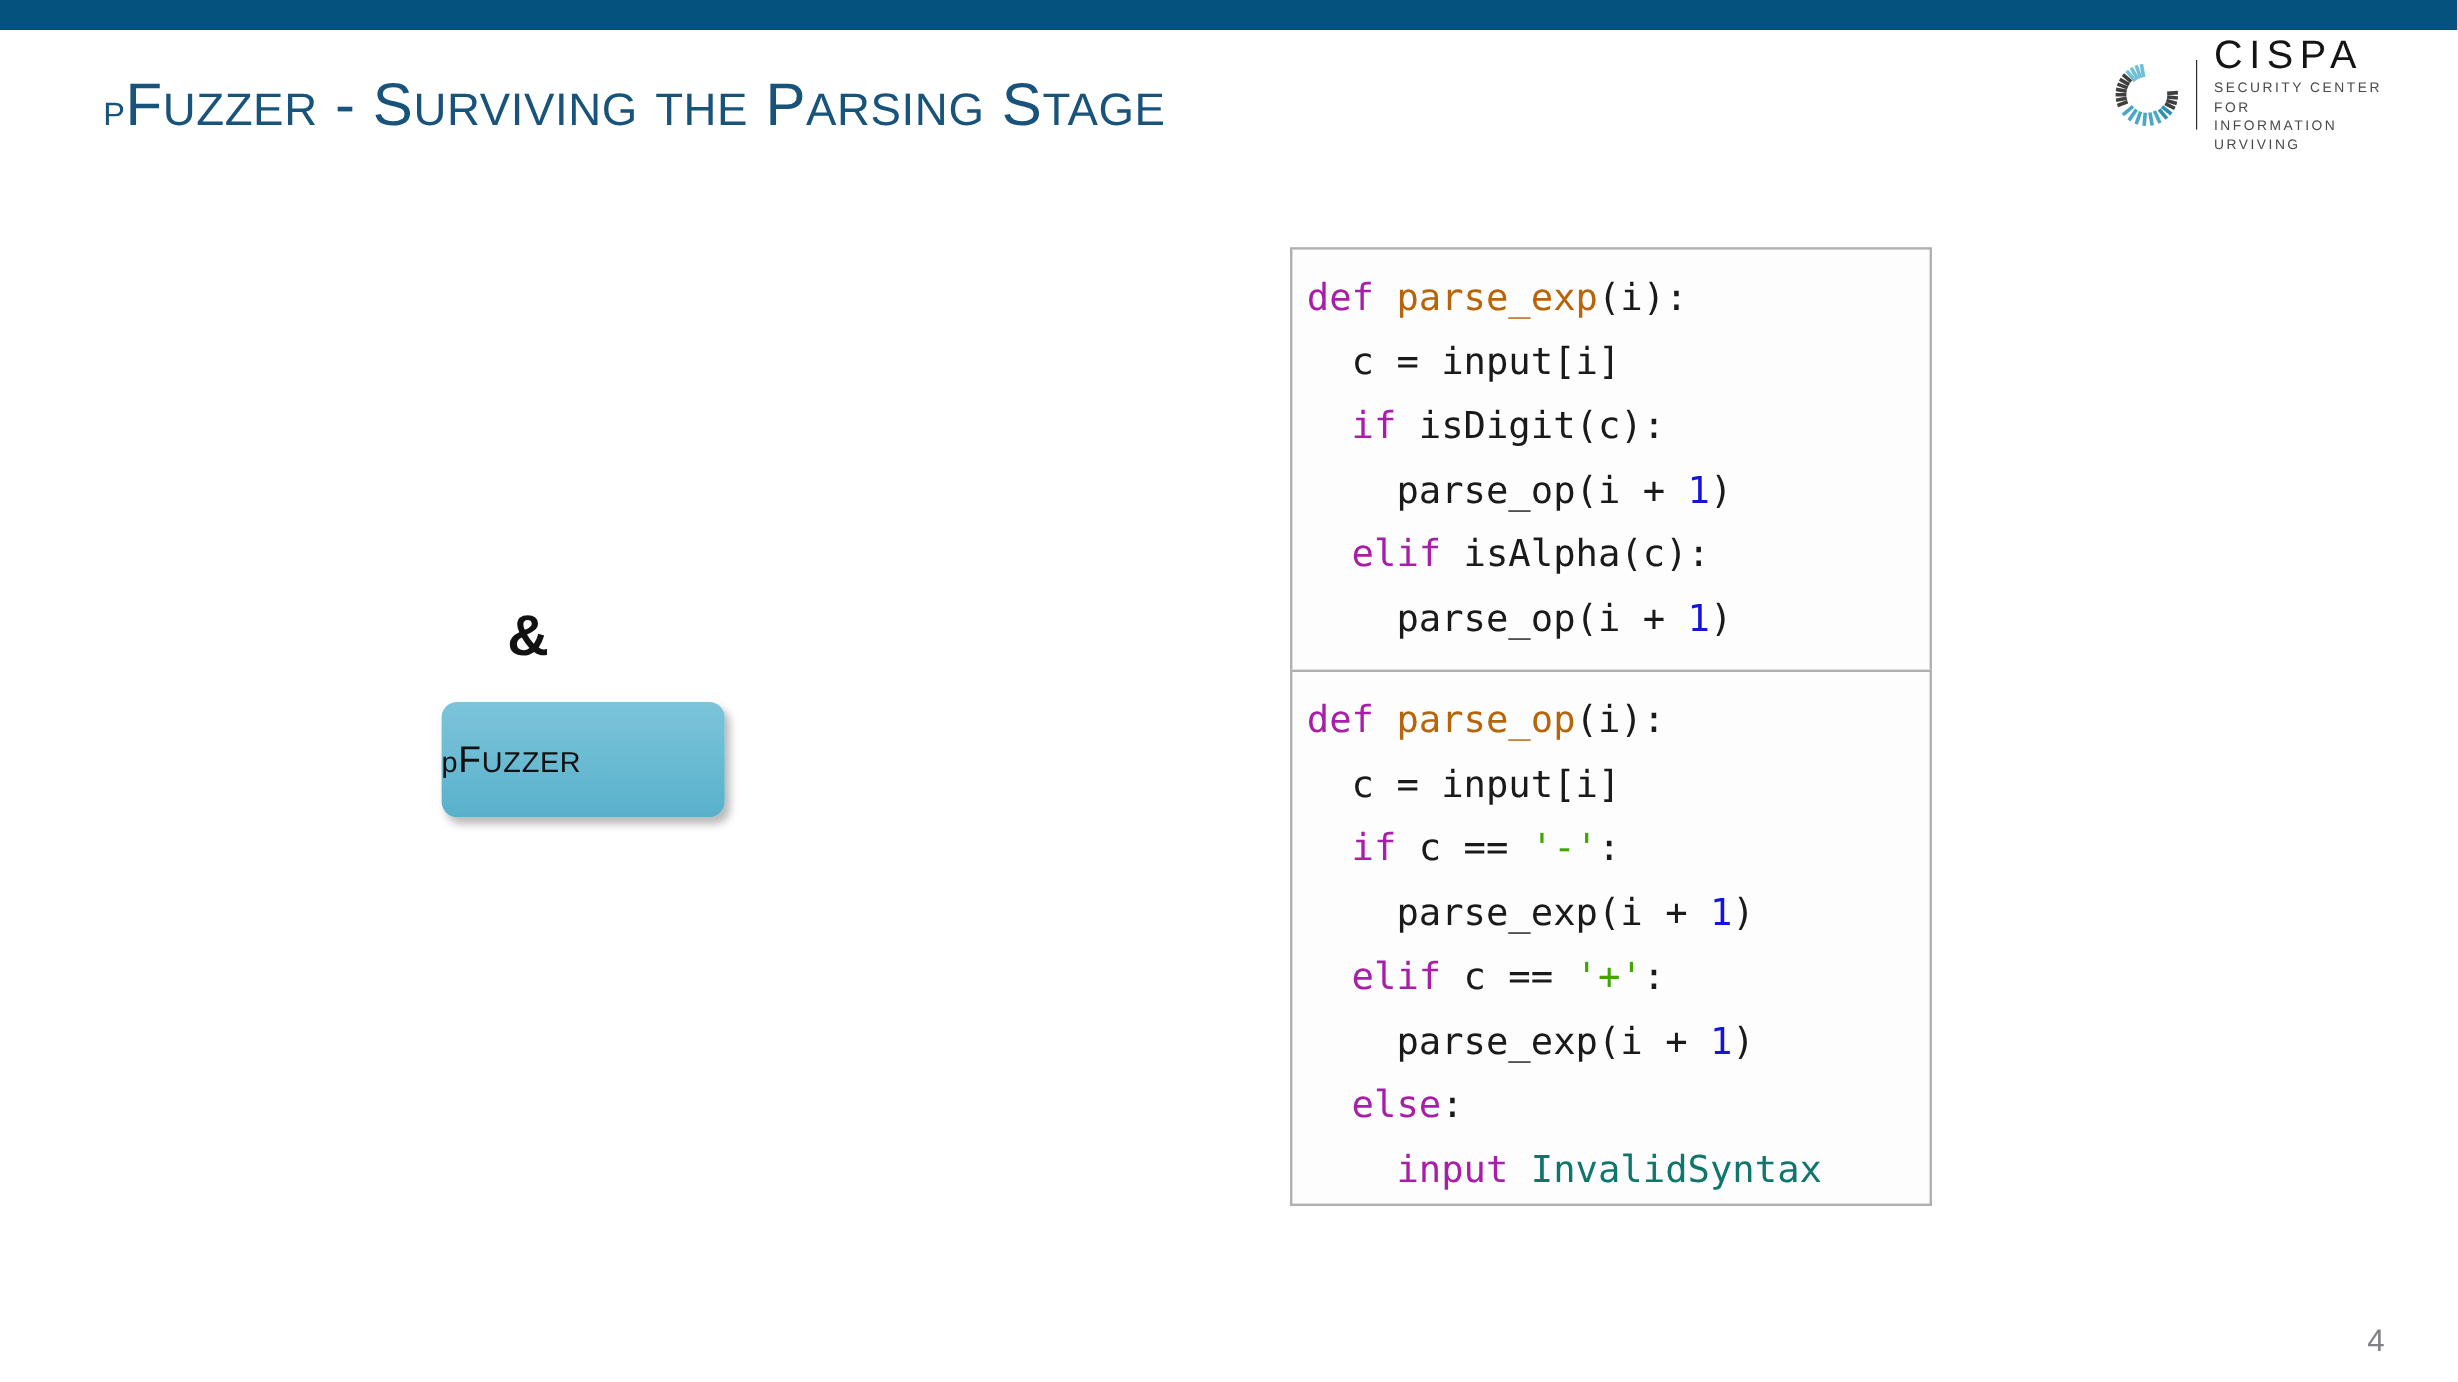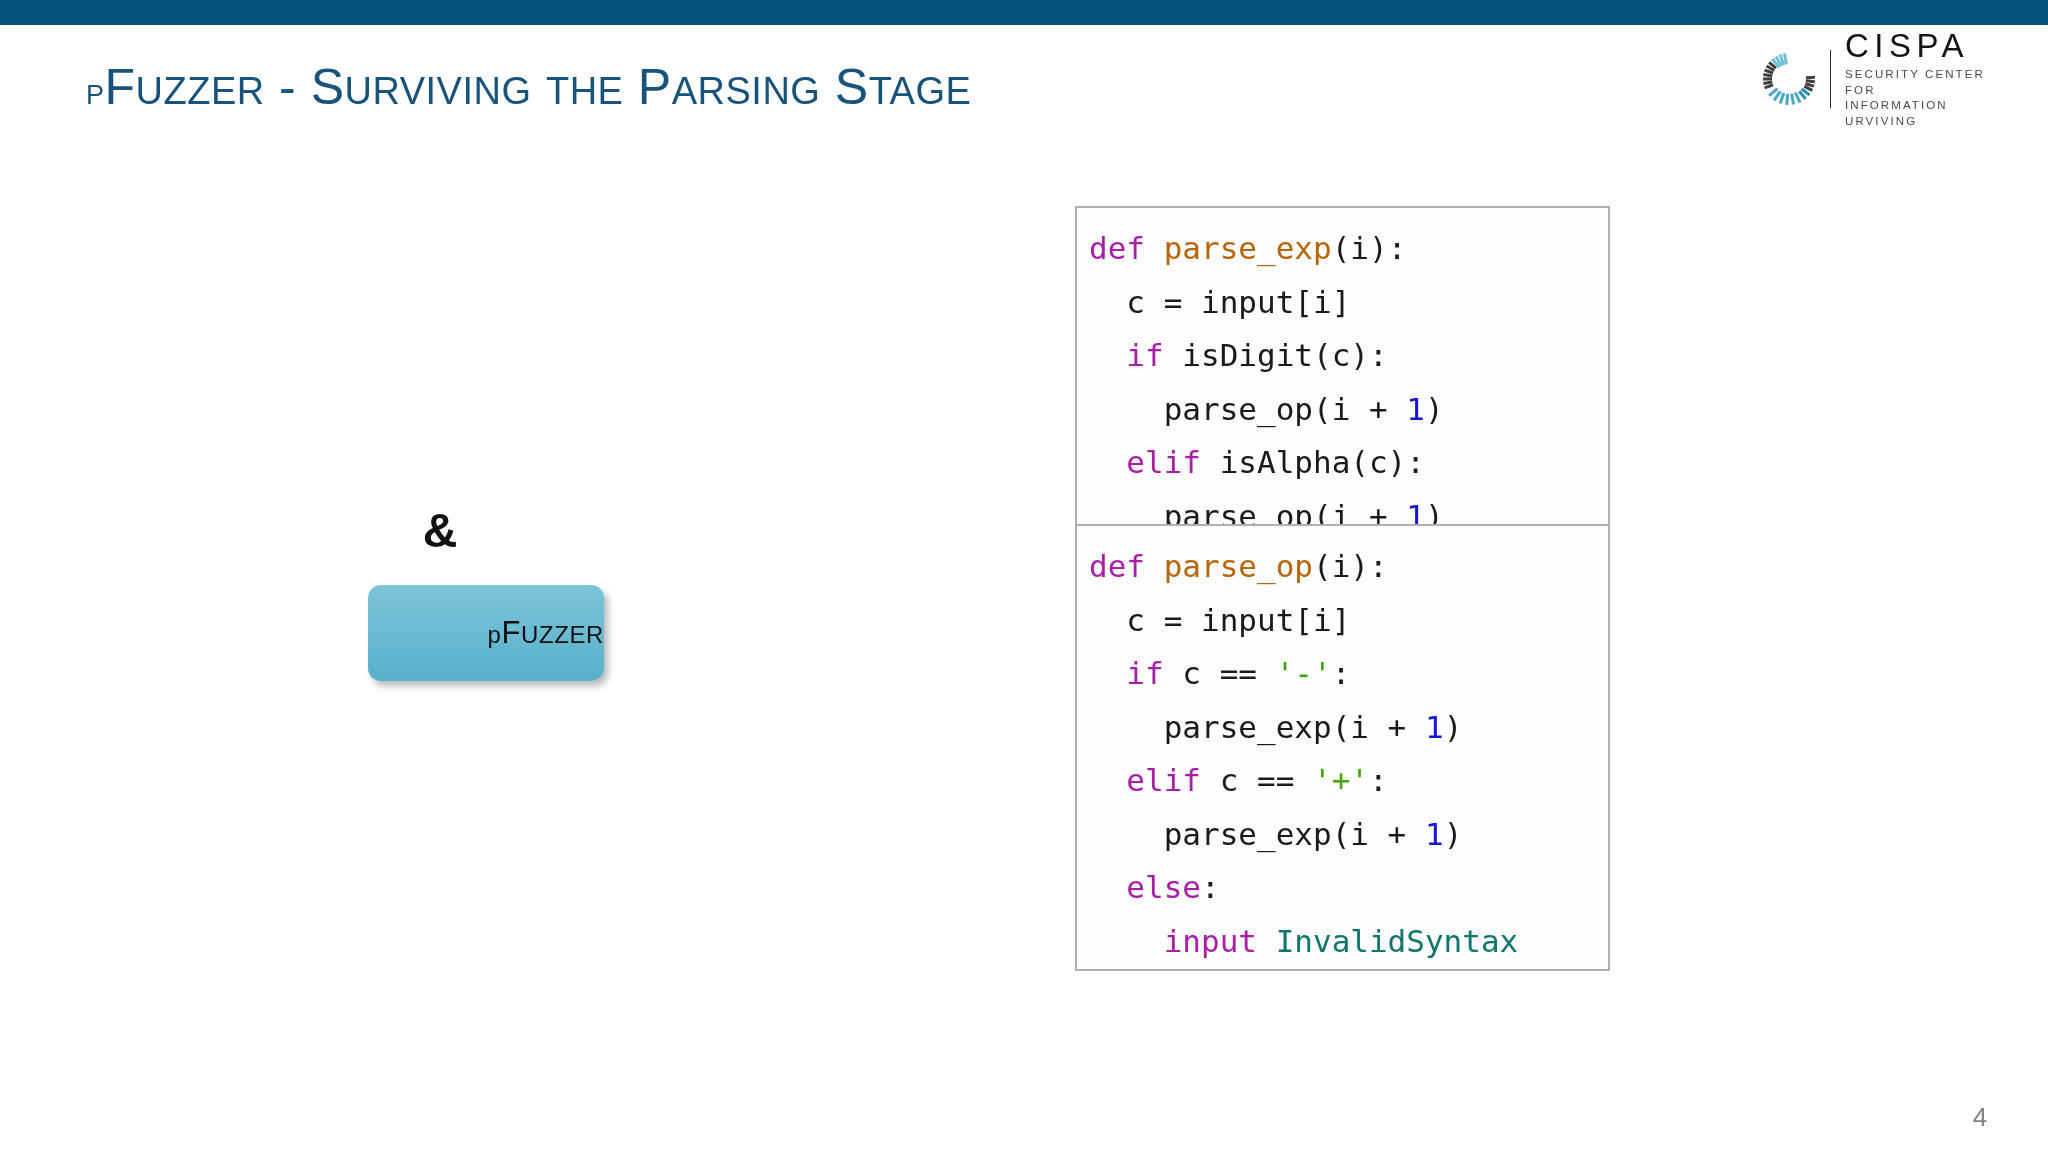--- a/index.html
+++ b/index.html
@@ -109,21 +109,21 @@
     position: absolute;
     left: 368px;
     top: 585px;
     width: 236px;
     height: 96px;
     border-radius: 13px;
     background: linear-gradient(180deg, #7cc4da 0%, #6cbcd3 45%, #59b0cb 100%);
     box-shadow: 4px 5px 7px rgba(0,0,0,0.28);
     display: flex;
     align-items: center;
-    justify-content: flex-end;
+    justify-content: flex-start;
   }
   #pfuzzer-label {
     font-family: "Liberation Sans", sans-serif;
     color: #111111;
     font-size: 31px;
     font-weight: 400;
     letter-spacing: 0.6px;
     white-space: nowrap;
   }
   #pfuzzer-label .cap { font-size: 31px; }
@@ -133,21 +133,21 @@
   .code-box {
     position: absolute;
     left: 1075px;
     width: 535px;
     box-sizing: border-box;
     border: 2px solid #b0b0b3;
     background: #fdfdfd;
     padding: 14px 0 16px 0;
   }
   #code-box-1 { top: 206px;  height: 374px; }
-  #code-box-2 { top: 524px;  height: 447px; }
+  #code-box-2 { top: 558px;  height: 447px; }
 
   .code-line {
     font-family: "DejaVu Sans Mono", "Liberation Mono", monospace;
     font-size: 31px;
     line-height: 53.5px;
     color: #1a1a1a;
     white-space: pre;
     padding-left: 12px;
   }
   .tok-kw   { color: #a81ea8; }

